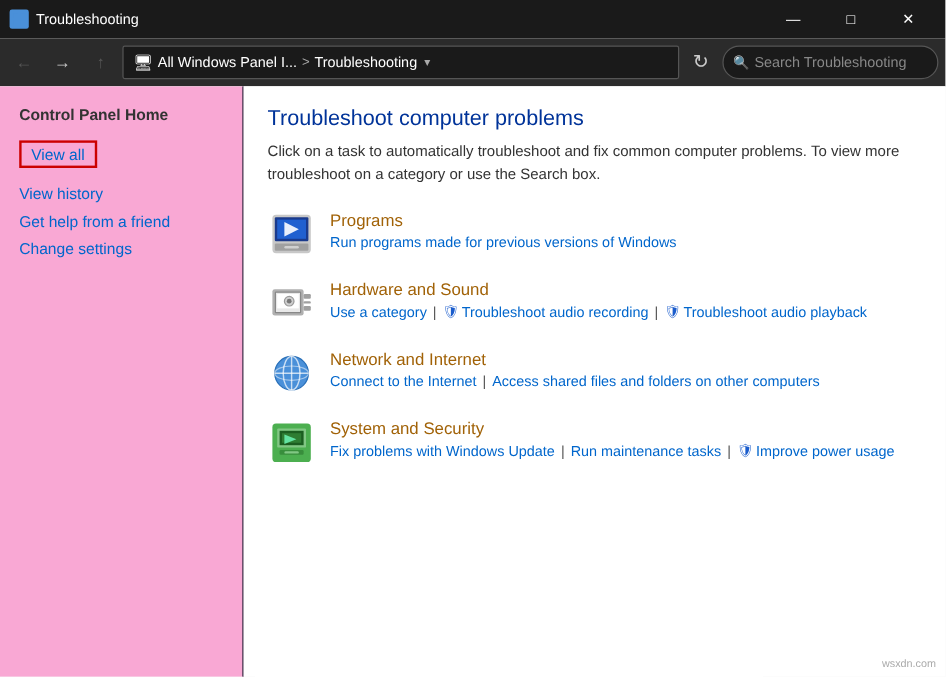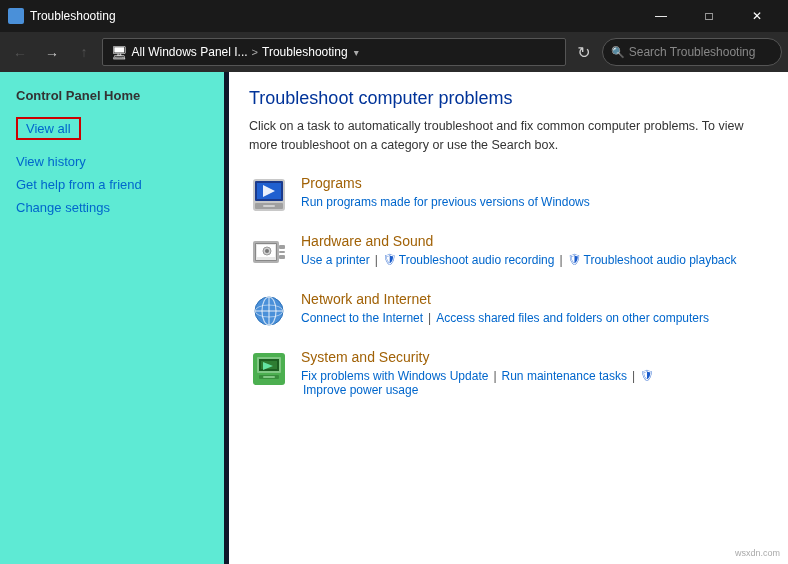--- a/index.html
+++ b/index.html
@@ -143,24 +143,24 @@
 
     
     .main-container {
       display: flex;
       height: calc(564px - 32px - 40px);
       background: #f0f0f0;
     }
 
     
     .sidebar {
-      width: 229px;
-      background: #5eead4;
+      width: 203px;
+      background: #f9a8d4;
       padding: 12px 0;
-      border-right: 5px solid #0f172a;
+      border-right: 1px solid #0f172a;
       flex-shrink: 0;
     }
     .sidebar-link {
       display: block;
       padding: 4px 16px;
       color: #0066cc;
       font-size: 13px;
       cursor: pointer;
       text-decoration: none;
     }
@@ -345,21 +345,21 @@
           <circle cx="16" cy="16" r="4" fill="#d0d0d0" stroke="#999" stroke-width="1"></circle>
           <circle cx="16" cy="16" r="2" fill="#777"></circle>
           <rect x="28" y="10" width="6" height="4" rx="1" fill="#a0a0a0"></rect>
           <rect x="28" y="16" width="6" height="2" rx="1" fill="#a0a0a0"></rect>
           <rect x="28" y="20" width="6" height="4" rx="1" fill="#a0a0a0"></rect>
         </svg>
       </div>
       <div class="category-text">
         <div class="category-title">Hardware and Sound</div>
         <div class="category-links">
-          <span class="cat-plain" style="color:#0066cc;cursor:pointer;">Use a printer</span>
+          <span class="cat-plain" style="color:#0066cc;cursor:pointer;">Use a category</span>
           <span class="cat-separator"> | </span>
           <span class="shield-icon">🛡</span>
           <span class="cat-link" style="margin-left:2px;">Troubleshoot audio recording</span>
           <span class="cat-separator"> | </span>
           <span class="shield-icon">🛡</span>
           <span class="cat-link" style="margin-left:2px;">Troubleshoot audio playback</span>
         </div>
       </div>
     </div>
 

